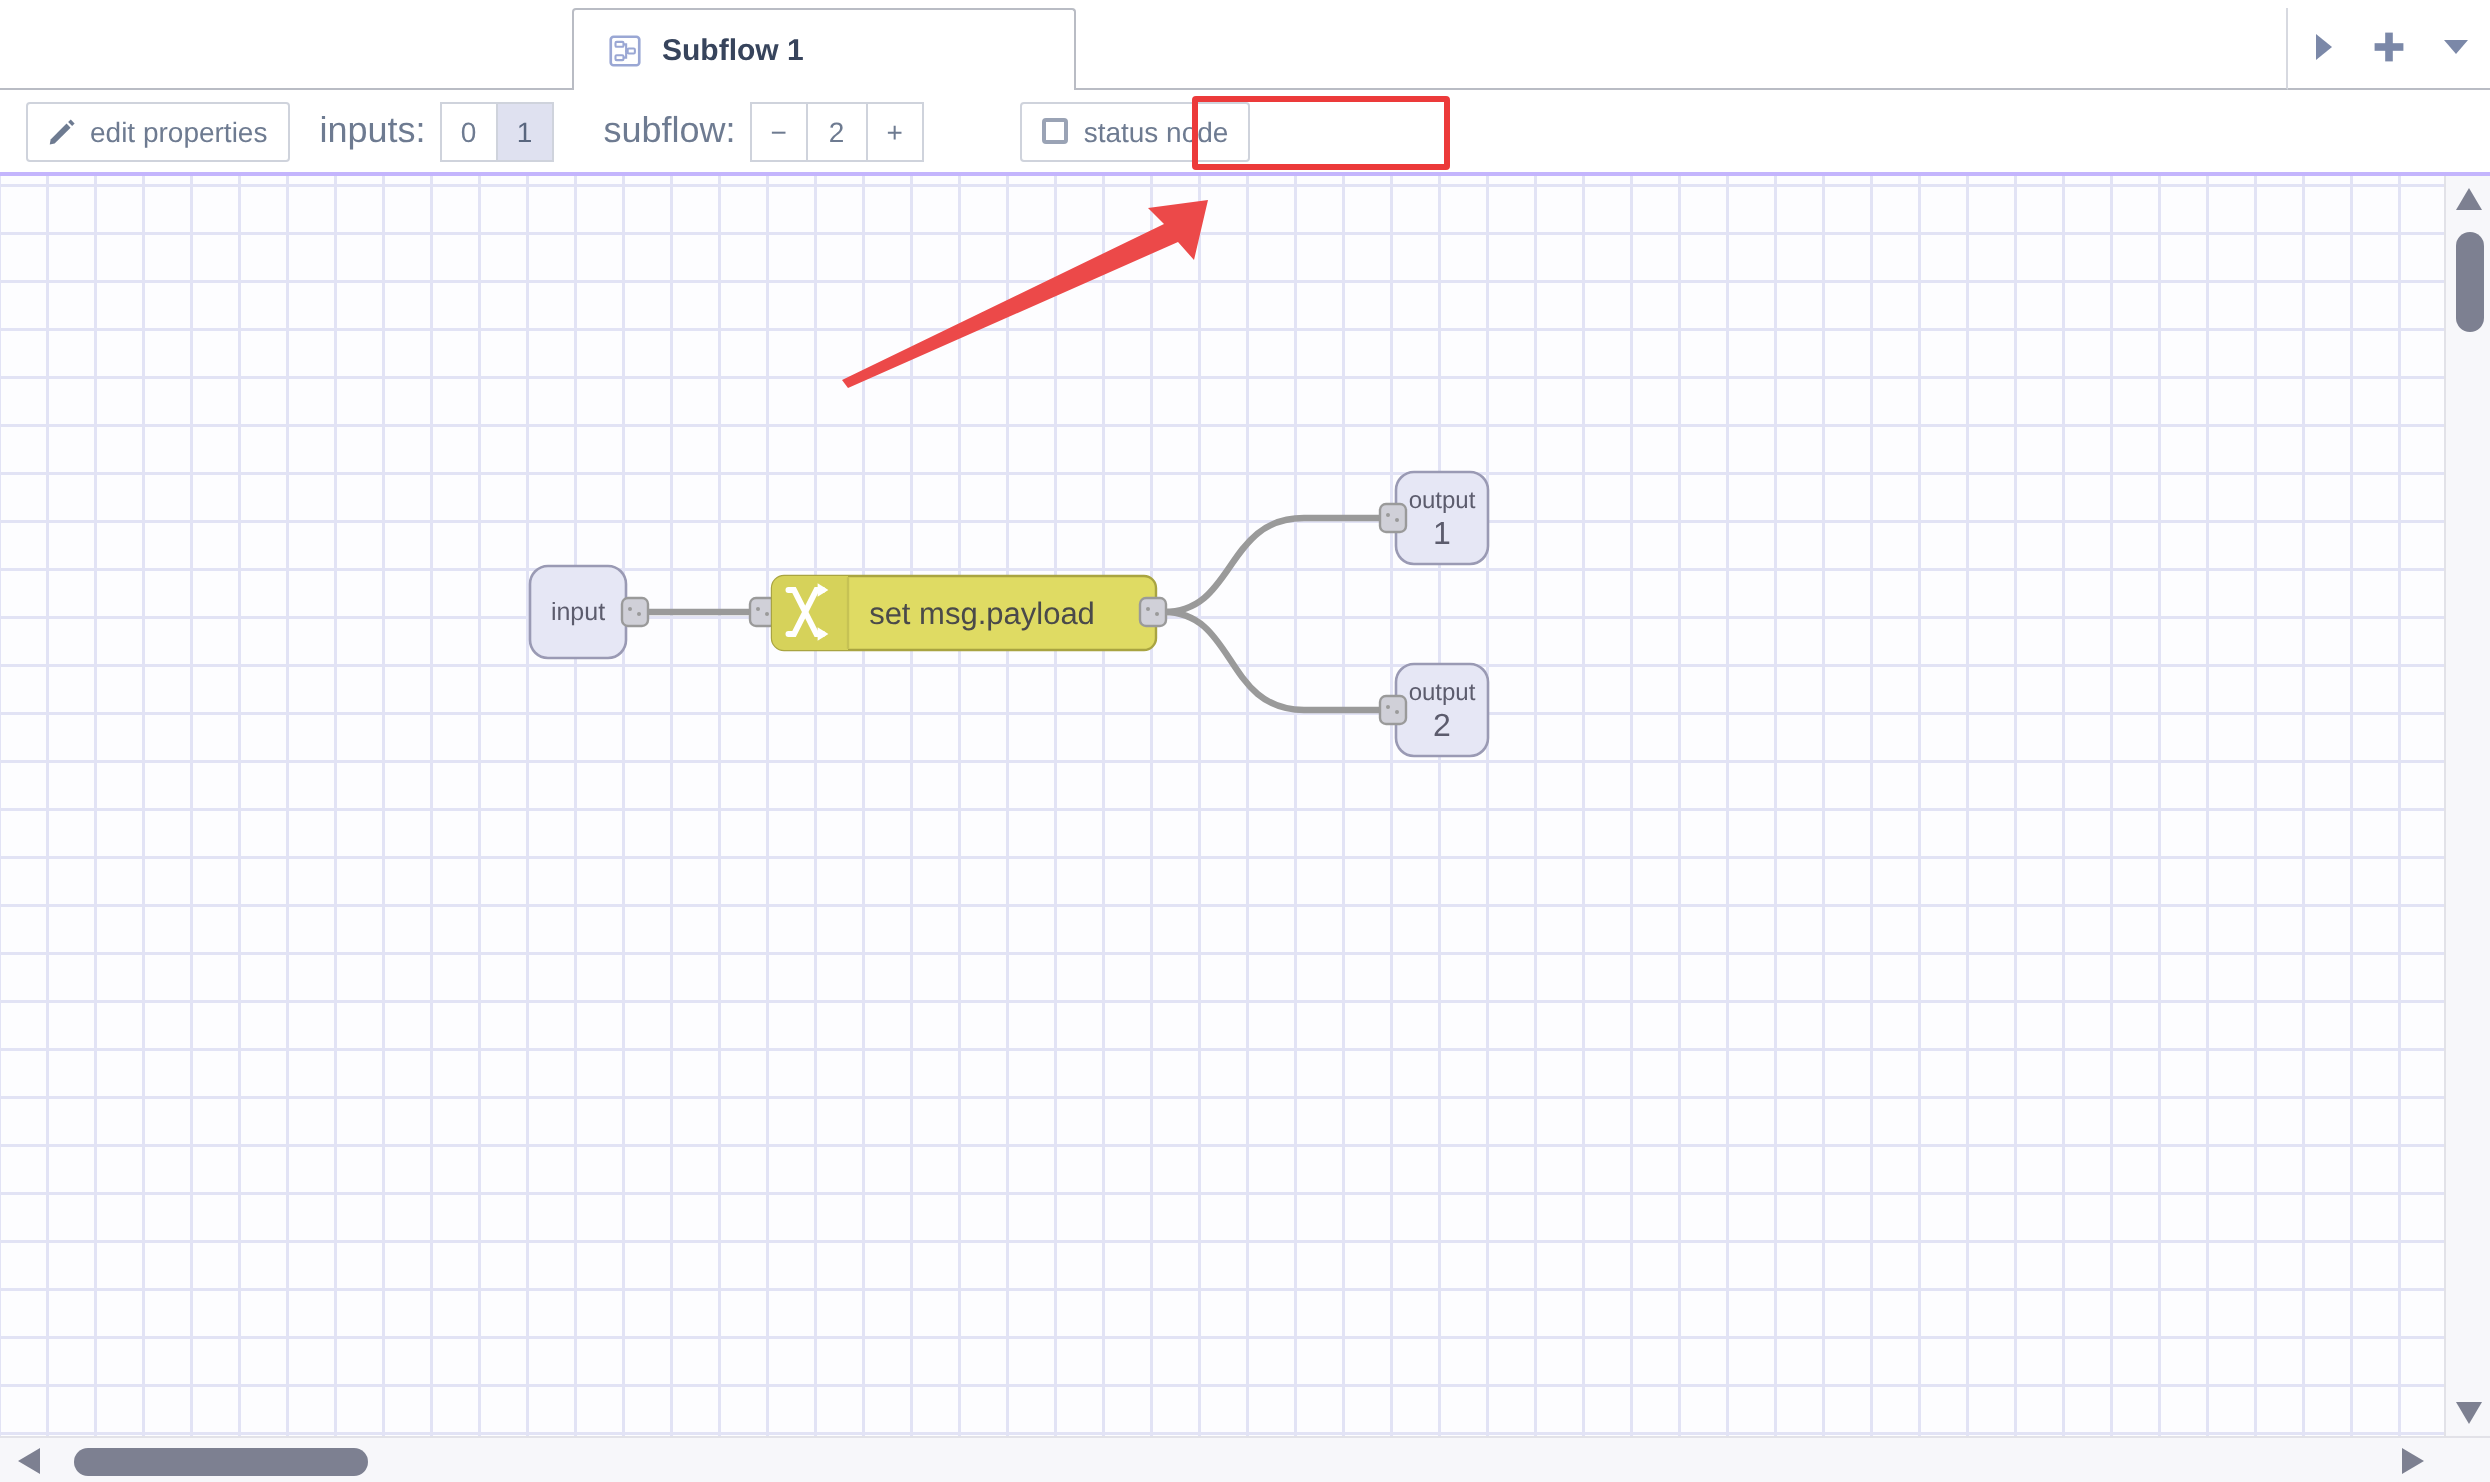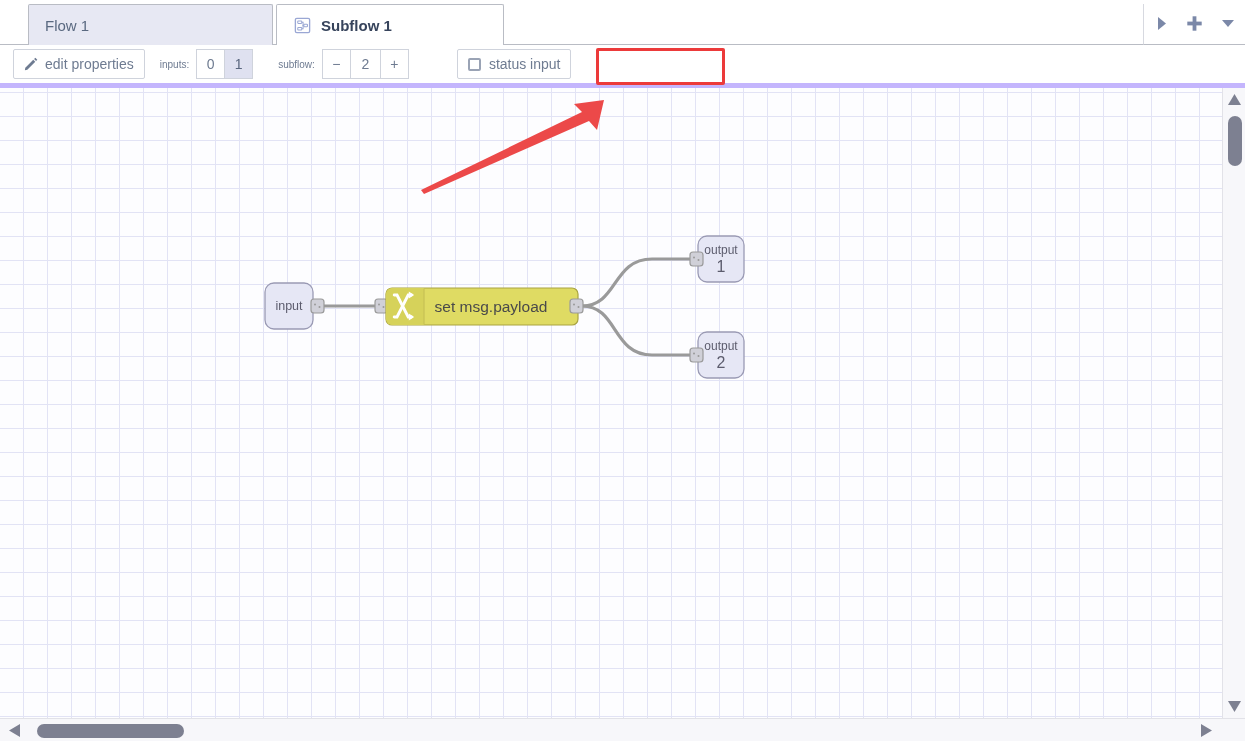--- a/index.html
+++ b/index.html
@@ -51,21 +51,21 @@
     z-index: 3;
   }
   .tab.active:after {
     content: "";
     position: absolute;
     left: 0; right: 0; bottom: -1px;
     height: 2px;
     background: #fff;
   }
   #tab-flow1 { left: 28px; width: 245px; }
-  #tab-subflow1 { left: 276px; width: 228px; }
+  #tab-subflow1 { left: 286px; width: 252px; }
   #tab-rest {
     position: absolute;
     left: 516px; top: 4px;
     width: 628px; height: 41px;
     border-bottom: 1px solid #b9bcc4;
     border-right: 1px solid #d7d9e0;
   }
 
   .subflow-tab-icon {
     width: 19px; height: 19px;
@@ -85,42 +85,42 @@
     width: 26px; height: 26px;
     display: flex; align-items: center; justify-content: center;
     cursor: pointer;
   }
 
   
   #subflow-toolbar {
     position: absolute; left: 0; top: 45px;
     width: 1245px; height: 43px;
     background: #fff;
-    border-bottom: 5px solid #c4b5fd;
+    border-bottom: 2px solid #c4b5fd;
     display: flex; align-items: center;
     padding-left: 13px;
     font-size: 14px;
     color: #6e7b91;
   }
   .tb-btn {
     height: 30px;
     border: 1px solid #cfd3dc;
     background: #fff;
     border-radius: 2px;
     display: flex; align-items: center;
     padding: 0 10px;
     color: #6e7b91;
     font-size: 14px;
     font-family: "Liberation Sans", sans-serif;
     cursor: pointer;
     white-space: nowrap;
   }
   .tb-label {
     color: #6e7b91;
-    font-size: 10px;
+    font-size: 18px;
     margin: 0 7px 0 0;
     white-space: nowrap;
   }
   .seg-group { display: flex; height: 30px; }
   .seg {
     width: 29px; height: 30px;
     border: 1px solid #cfd3dc;
     background: #fff;
     display: flex; align-items: center; justify-content: center;
     color: #6e7b91;
@@ -243,23 +243,20 @@
 </style>
 </head>
 <body>
 
 <div id="app">
 
   <div id="tab-bar">
 
     <div id="tab-rest"></div>
 
-    <div class="tab inactive" id="tab-flow1">
-      <span>Flow 1</span>
-    </div>
 
     <div class="tab active" id="tab-subflow1">
       <svg class="subflow-tab-icon" viewBox="0 0 20 20">
         <rect x="2.5" y="2.5" width="15" height="15" rx="1.5" fill="#ffffff" stroke="#9aa7d4" stroke-width="1.4"></rect>
         <rect x="5" y="5.2" width="4.2" height="2.6" rx="0.6" fill="#ffffff" stroke="#9aa7d4" stroke-width="1.1"></rect>
         <rect x="5" y="12.2" width="4.2" height="2.6" rx="0.6" fill="#ffffff" stroke="#9aa7d4" stroke-width="1.1"></rect>
         <rect x="11.4" y="8.7" width="3.8" height="2.6" rx="0.6" fill="#ffffff" stroke="#9aa7d4" stroke-width="1.1"></rect>
         <path d="M9.4 6.5 H10.6 V10 H11.3" stroke="#9aa7d4" stroke-width="1.1" fill="none"></path>
         <path d="M9.4 13.5 H10.6 V10 H11.3" stroke="#9aa7d4" stroke-width="1.1" fill="none"></path>
       </svg>
@@ -310,21 +307,21 @@
     <div class="seg-group">
       <div class="seg">−</div>
       <div class="seg readout">2</div>
       <div class="seg">+</div>
     </div>
 
     <div class="tb-gap-3"></div>
 
     <div class="tb-btn">
       <span class="chk-box"></span>
-      <span>status input</span>
+      <span>status node</span>
     </div>
 
     <div class="tb-gap-4"></div>
 
   </div>
 
   <div id="delete-highlight"></div>
 
   <div id="canvas-wrap">
     <div id="grid"></div>

